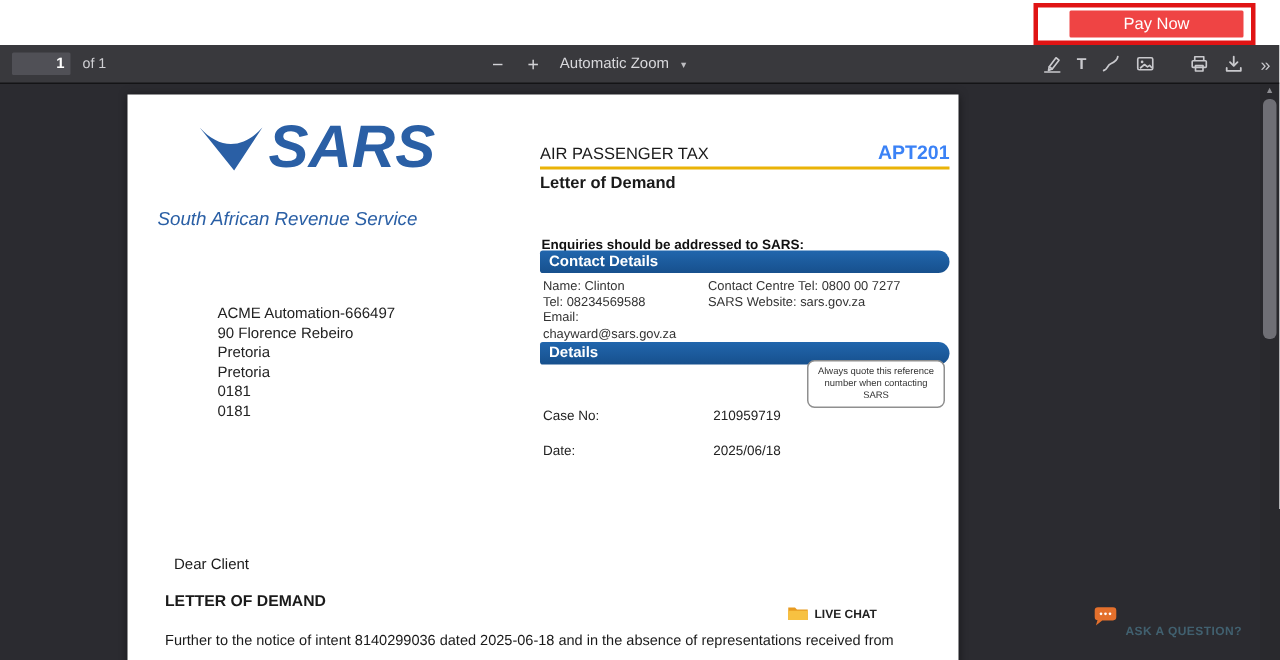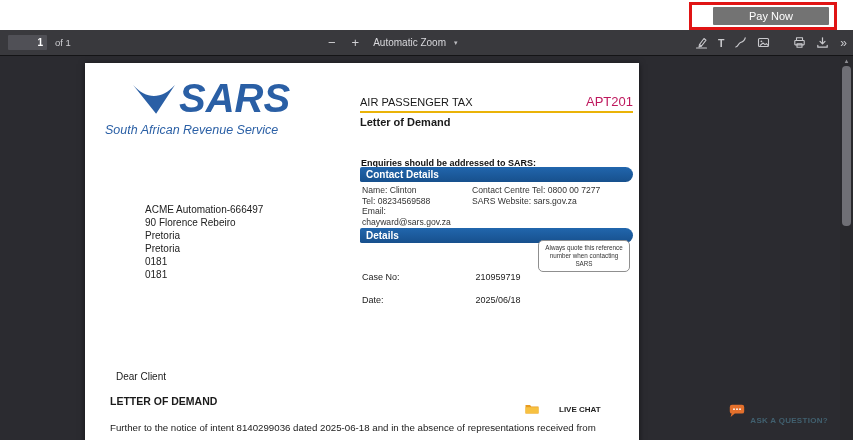--- a/index.html
+++ b/index.html
@@ -9,21 +9,21 @@
     -webkit-font-smoothing:antialiased;
   }
   
   .topbar{position:absolute;top:0;left:0;right:0;height:30px;background:#fff;}
   .pay-highlight{
     position:absolute;top:2px;right:16px;width:148px;height:28px;
     border:3px solid #e01414;box-sizing:border-box;background:#fff;
     display:flex;align-items:center;justify-content:center;padding:2px 5px;
   }
   .pay-btn{
-    width:100%;height:100%;background:#737373;color:#fff;border:none;
+    width:100%;height:100%;background:#ef4444;color:#fff;border:none;
     font-size:11px;font-family:"Liberation Sans",sans-serif;
     display:flex;align-items:center;justify-content:center;cursor:pointer;border-radius:1px;margin-left:16px;
   }
   
   .pdf-toolbar{
     position:absolute;top:30px;left:0;right:0;height:26px;background:#39393d;
     border-bottom:1px solid #141416;color:#d2d2d6;box-sizing:border-box;
   }
   .tb-left{position:absolute;left:8px;top:0;height:25px;display:flex;align-items:center;gap:8px;}
   .page-input{
@@ -49,25 +49,25 @@
   .scroll-up{position:absolute;top:0;left:0;width:13px;height:9px;color:#8d8d92;font-size:7px;text-align:center;line-height:9px;cursor:pointer;}
   .scroll-thumb{position:absolute;top:10px;left:2px;width:9px;height:160px;background:#6f6f75;border-radius:4px;cursor:pointer;}
   
   .page{
     position:absolute;left:85px;top:7px;width:554px;height:433px;background:#fff;
     box-shadow:0 1px 6px rgba(0,0,0,.55);overflow:hidden;color:#1a1a1a;
   }
   .logo{position:absolute;left:20px;top:16px;width:210px;}
   .logo-row{display:flex;align-items:flex-start;gap:2px;padding-left:26px;}
   .sars-word{font-size:40px;line-height:38px;font-style:italic;font-weight:bold;color:#2a5fa5;letter-spacing:0;text-align:center;}
-  .tagline{font-size:12.5px;font-style:italic;color:#2a5fa5;margin-top:4px;}
+  .tagline{font-size:12.5px;font-style:italic;color:#2a5fa5;margin-top:20px;}
   .doc-header{position:absolute;left:275px;top:31px;width:273px;}
   .doc-header-row{display:flex;justify-content:space-between;align-items:baseline;border-bottom:2px solid #eab308;padding-bottom:2px;}
   .tax-type{font-size:11px;color:#1a1a1a;}
-  .form-code{font-size:13px;font-weight:normal;color:#be185d;}
+  .form-code{font-size:13px;font-weight:bold;color:#3b82f6;}
   .doc-subtitle{font-size:11px;font-weight:bold;margin-top:3px;}
   .enquiries{position:absolute;left:276px;top:95px;font-size:9px;font-weight:bold;color:#111;}
   .section-bar{
     position:absolute;left:275px;width:273px;height:15px;
     background:linear-gradient(#2166ad,#17508d);border-radius:2px 8px 8px 2px;
     color:#fff;font-weight:bold;font-size:10px;line-height:15px;padding-left:6px;box-sizing:border-box;
   }
   .bar-contact{top:104px;}
   .bar-details{top:165px;}
   .contact-cols{position:absolute;left:277px;top:122px;display:flex;font-size:8.6px;color:#333;line-height:10.5px;}
@@ -77,21 +77,21 @@
   .detail-row .lbl{display:inline-block;width:111px;}
   .row-0{top:186px;}.row-1{top:209px;}.row-2{top:232px;}
   .callout{
     position:absolute;left:453px;top:177px;width:92px;box-sizing:border-box;
     border:1px solid #8f8f8f;border-radius:5px;background:#fff;
     font-size:6.3px;line-height:8px;text-align:center;color:#333;padding:3px 3px;
   }
   .salutation{position:absolute;left:31px;top:308px;font-size:10px;}
   .letter-heading{position:absolute;left:25px;top:332px;font-size:10.5px;font-weight:bold;}
   .body-line{position:absolute;left:25px;top:359px;font-size:9.7px;white-space:nowrap;color:#1a1a1a;}
-  .live-chat{position:absolute;left:440px;top:340px;display:flex;align-items:flex-end;gap:20px;cursor:pointer;}
+  .live-chat{position:absolute;left:440px;top:340px;display:flex;align-items:flex-end;gap:4px;cursor:pointer;}
   .live-chat-label{font-size:8px;font-weight:bold;color:#222;}
   
   .ask-question{position:absolute;right:25px;bottom:15px;display:flex;align-items:center;gap:5px;cursor:pointer;}
   .ask-label{font-size:8px;font-weight:bold;color:#41606f;letter-spacing:.3px;margin-top:20px;}
 </style>
 </head>
 <body>
 
 <div class="topbar">
   <div class="pay-highlight">

